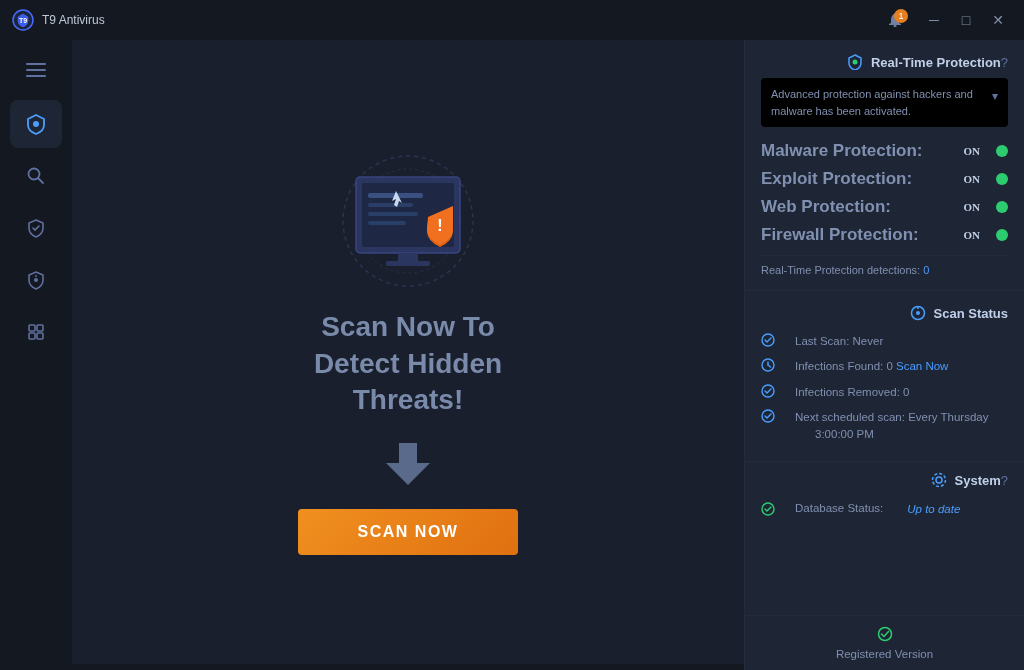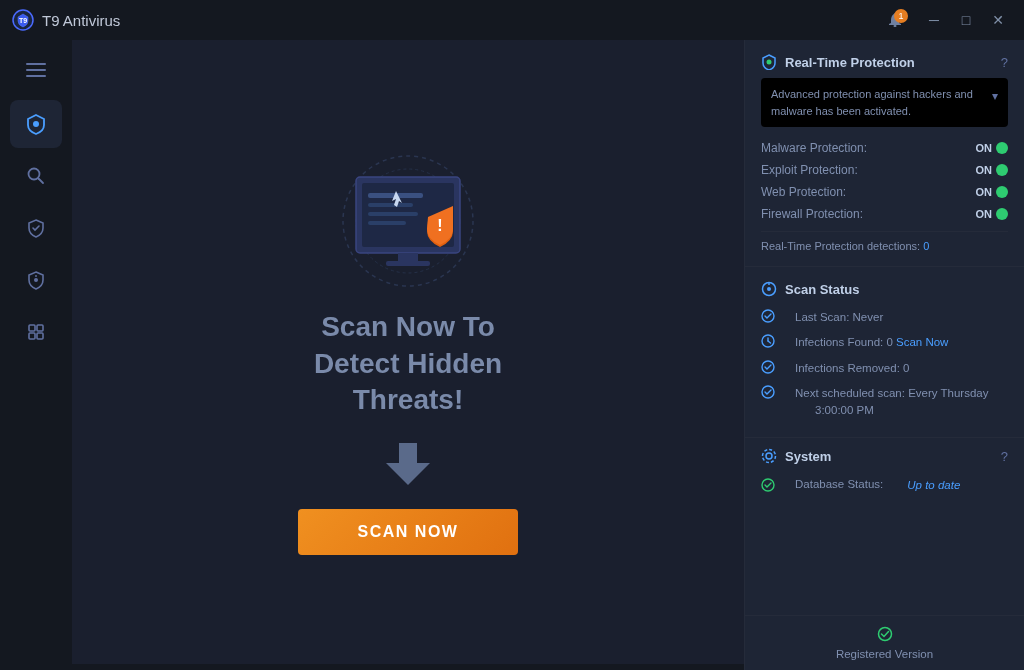--- a/index.html
+++ b/index.html
@@ -26,21 +26,21 @@
       display: flex;
       align-items: center;
       gap: 8px;
     }
     .app-icon {
       width: 22px;
       height: 22px;
     }
     .titlebar-title {
       color: #c0c8d8;
-      font-size: 15px;
+      font-size: 12px;
       font-weight: 500;
     }
     .titlebar-controls {
       display: flex;
       align-items: center;
       gap: 4px;
     }
     .titlebar-btn {
       width: 28px;
       height: 22px;
@@ -166,21 +166,21 @@
       flex-shrink: 0;
       border-left: 1px solid #252b3a;
     }
     .panel-section {
       padding: 14px 16px;
       border-bottom: 1px solid #252b3a;
     }
     .section-header {
       display: flex;
       align-items: center;
-      justify-content: space-between;
+      justify-content: flex-end;
       margin-bottom: 8px;
     }
     .section-title {
       display: flex;
       align-items: center;
       gap: 8px;
       color: #c0d0e8;
       font-size: 13px;
       font-weight: 600;
     }
@@ -208,26 +208,28 @@
       margin-top: 1px;
     }
     .protection-row {
       display: flex;
       align-items: center;
       justify-content: space-between;
       padding: 4px 0;
     }
     .protection-label {
       color: #8090b0;
-      font-size: 12px;
+      font-size: 17px;
+      font-weight: bold;
     }
     .toggle-on {
       display: flex;
       align-items: center;
-      gap: 4px;
+      gap: 16px;
+      font-family: Liberation Serif, serif;
     }
     .toggle-text {
       color: #c0d0e8;
       font-size: 11px;
       font-weight: 600;
     }
     .toggle-dot {
       width: 12px;
       height: 12px;
       background: #2ecc71;

